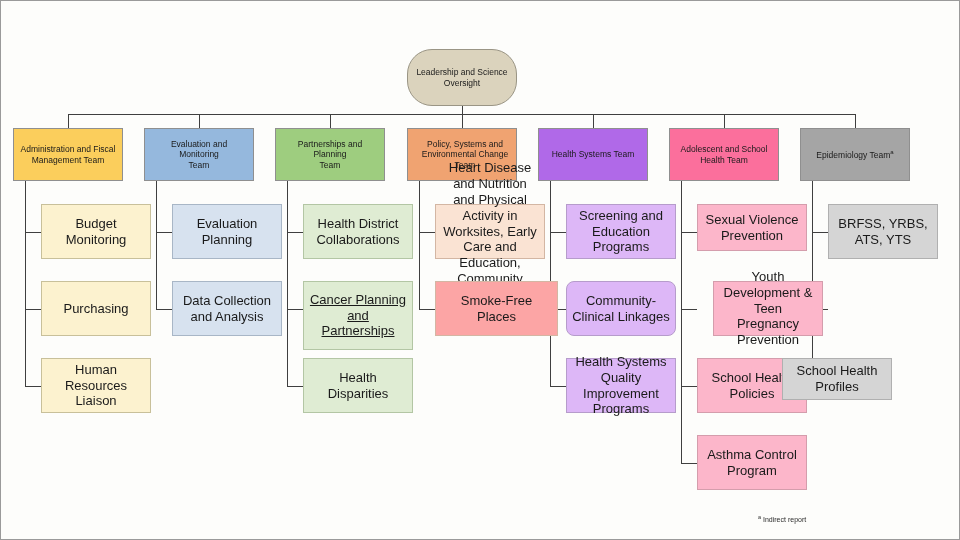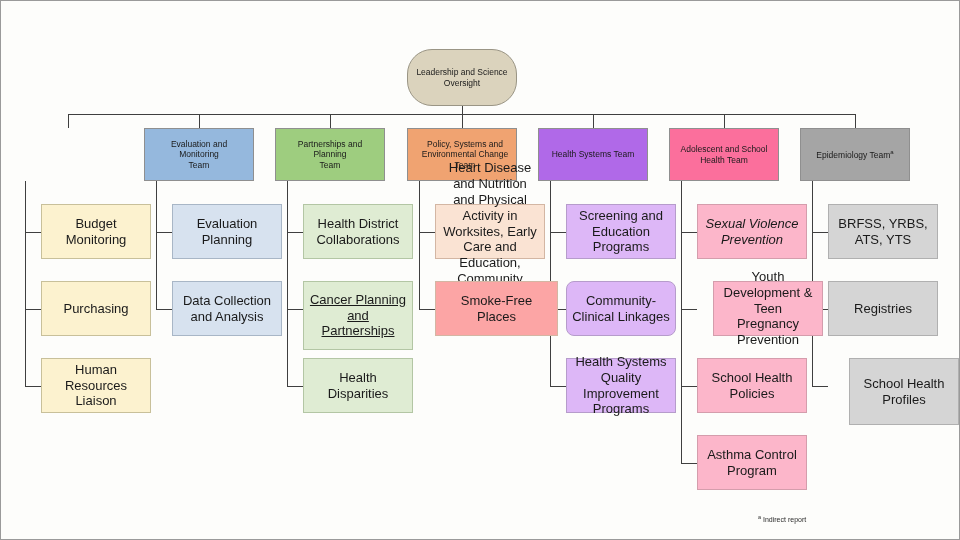--- a/index.html
+++ b/index.html
@@ -67,20 +67,24 @@
 <body>
 
 <div id="canvas">
     <div class="node root" style="left: 406px; top: 48px; width: 110px; height: 57px; background: rgb(219, 211, 189); border-color: rgb(154, 149, 133); border-radius: 25px;">
       <span class="txt">Leadership and Science
 Oversight</span>
     </div>
     <div class="line v" style="left: 461px; top: 105px; height: 8px;"></div>
     <div class="line h" style="left: 67px; top: 113px; width: 787px;"></div>
     <div class="line v" style="left: 67px; top: 113px; height: 14px;"></div>
+    <div class="node team" style="left: 12px; top: 127px; width: 110px; height: 53px; background: rgb(251, 206, 92); border-color: rgb(143, 143, 143);">
+      <span class="txt">Administration and Fiscal
+Management Team</span>
+    </div>
     <div class="line v" style="left: 24px; top: 180px; height: 204.5px;"></div>
     <div class="line h" style="left: 24px; top: 230.5px; width: 16px;"></div>
     <div class="node child" style="left: 40px; top: 203px; width: 110px; height: 55px; background: rgb(252, 242, 207); border-color: rgb(200, 192, 154);">
       <span class="txt">Budget Monitoring</span>
     </div>
     <div class="line h" style="left: 24px; top: 307.5px; width: 16px;"></div>
     <div class="node child" style="left: 40px; top: 280px; width: 110px; height: 55px; background: rgb(252, 242, 207); border-color: rgb(200, 192, 154);">
       <span class="txt">Purchasing</span>
     </div>
     <div class="line h" style="left: 24px; top: 384.5px; width: 16px;"></div>
@@ -158,21 +162,21 @@
       <span class="txt">Health Systems Quality
 Improvement Programs</span>
     </div>
     <div class="line v" style="left: 723px; top: 113px; height: 14px;"></div>
     <div class="node team" style="left: 668px; top: 127px; width: 110px; height: 53px; background: rgb(251, 111, 156); border-color: rgb(143, 143, 143);">
       <span class="txt">Adolescent and School
 Health Team</span>
     </div>
     <div class="line v" style="left: 680px; top: 180px; height: 281.5px;"></div>
     <div class="line h" style="left: 680px; top: 230.5px; width: 16px;"></div>
-    <div class="node child" style="left: 696px; top: 203px; width: 110px; height: 55px; background: rgb(252, 182, 202); border-color: rgb(212, 157, 172); font-style: italic;">
+    <div class="node child" style="left: 696px; top: 203px; width: 110px; height: 47px; background: rgb(252, 182, 202); border-color: rgb(212, 157, 172);">
       <span class="txt">Sexual Violence Prevention</span>
     </div>
     <div class="line h" style="left: 680px; top: 307.5px; width: 16px;"></div>
     <div class="node child" style="left: 696px; top: 280px; width: 110px; height: 55px; background: rgb(252, 182, 202); border-color: rgb(212, 157, 172); margin-left: 16px;">
       <span class="txt">Youth Development &amp; Teen
 Pregnancy Prevention</span>
     </div>
     <div class="line h" style="left: 680px; top: 384.5px; width: 16px;"></div>
     <div class="node child" style="left: 696px; top: 357px; width: 110px; height: 55px; background: rgb(252, 182, 202); border-color: rgb(212, 157, 172);">
       <span class="txt">School Health Policies</span>
@@ -184,21 +188,18 @@
     <div class="line v" style="left: 854px; top: 113px; height: 14px;"></div>
     <div class="node team" style="left: 799px; top: 127px; width: 110px; height: 53px; background: rgb(165, 165, 165); border-color: rgb(143, 143, 143);">
       <span class="txt">Epidemiology Team<span class="sup">a</span></span>
     </div>
     <div class="line v" style="left: 811px; top: 180px; height: 204.5px;"></div>
     <div class="line h" style="left: 811px; top: 230.5px; width: 16px;"></div>
     <div class="node child" style="left: 827px; top: 203px; width: 110px; height: 55px; background: rgb(213, 213, 213); border-color: rgb(176, 176, 176);">
       <span class="txt">BRFSS, YRBS, ATS, YTS</span>
     </div>
     <div class="line h" style="left: 811px; top: 307.5px; width: 16px;"></div>
-    <div class="node child" style="left: 827px; top: 280px; width: 110px; height: 55px; background: rgb(213, 213, 213); border-color: rgb(176, 176, 176);">
-      <span class="txt">Registries</span>
-    </div>
     <div class="line h" style="left: 811px; top: 384.5px; width: 16px;"></div>
-    <div class="node child" style="left: 848px; top: 357px; width: 110px; height: 67px; background: rgb(213, 213, 213); border-color: rgb(176, 176, 176);">
+    <div class="node child" style="left: 781px; top: 357px; width: 110px; height: 42px; background: rgb(213, 213, 213); border-color: rgb(176, 176, 176);">
       <span class="txt">School Health Profiles</span>
     </div>
     <div class="footnote" style="left: 757px; top: 513px;"><sup>a</sup><span> Indirect report</span></div>
   </div>
 
 </body></html>

